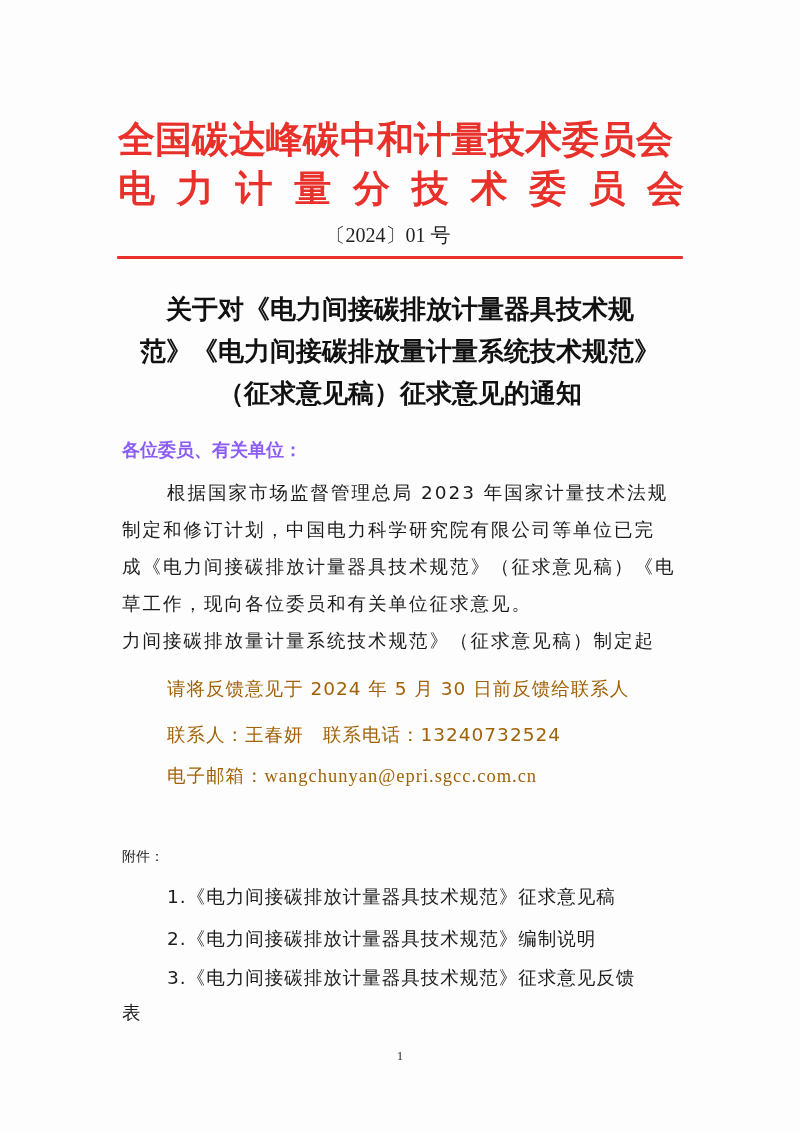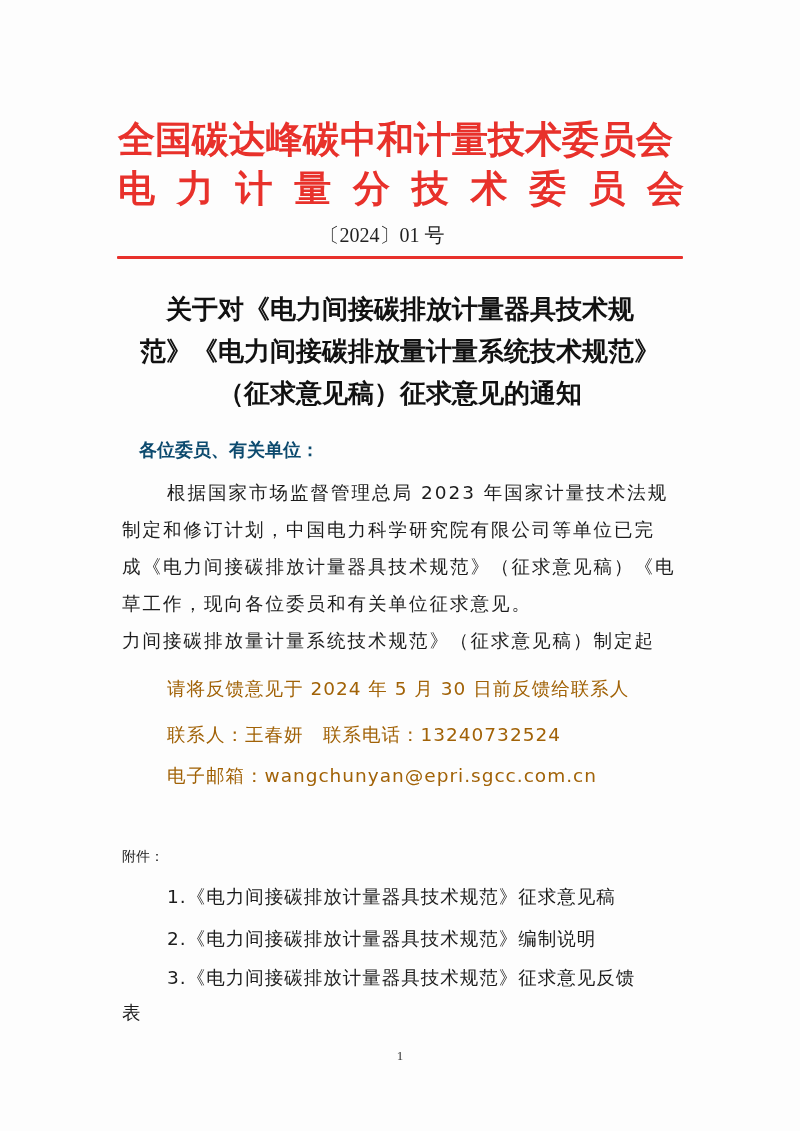--- a/index.html
+++ b/index.html
@@ -41,21 +41,21 @@
       top: 146px;
       display: flex;
       justify-content: space-between;
     }
     .header-org.line2 span {
       display: inline-block;
     }
     .doc-number {
       position: absolute;
       top: 222px;
-      left: 6px;
+      left: 12px;
       width: 752px;
       text-align: center;
       font-size: 20px;
       color: #222;
       font-family: "Liberation Serif", "DejaVu Serif", serif;
     }
     .red-rule {
       position: absolute;
       top: 256px;
       left: 117px;
@@ -75,23 +75,22 @@
       line-height: 42px;
       color: #111;
     }
     .title div { white-space: nowrap; }
     .salutation {
       position: absolute;
       top: 438px;
       left: 122px;
       font-weight: bold;
       font-size: 18px;
-      color: #0c4a6e;
-      font-family: "DejaVu Sans", "Liberation Sans", sans-serif;
-      margin-left: 17px;
+      color: #8b5cf6;
+      font-family: "DejaVu Sans", "Liberation Sans", sans-serif;
     }
     .body-text {
       position: absolute;
       left: 122px;
       width: 560px;
       font-size: 18.5px;
       line-height: 37px;
       color: #1c1c1c;
       font-family: "DejaVu Sans", "Liberation Sans", sans-serif;
       font-weight: normal;
@@ -186,21 +185,21 @@
   <div class="body-text para1">
     <span class="line indent">根据国家市场监督管理总局 2023 年国家计量技术法规</span>
     <span class="line">制定和修订计划，中国电力科学研究院有限公司等单位已完</span>
     <span class="line">成《电力间接碳排放计量器具技术规范》（征求意见稿）《电</span>
     <span class="line">草工作，现向各位委员和有关单位征求意见。</span>
     <span class="line">力间接碳排放量计量系统技术规范》（征求意见稿）制定起</span>
   </div>
 
   <div class="line-item" style="top: 676px;">请将反馈意见于 2024 年 5 月 30 日前反馈给联系人</div>
   <div class="line-item" style="top: 722px;">联系人：王春妍　联系电话：13240732524</div>
-  <div class="line-item" style="top: 763px;">电子邮箱：wangchunyan@epri.sgcc.com.cn</div>
+  <div class="line-item" style="top: 763px; font-family: Liberation Serif, serif;">电子邮箱：wangchunyan@epri.sgcc.com.cn</div>
 
   <div class="attachments-label">附件：</div>
 
   <div class="attach-item" style="top: 884px;">1.《电力间接碳排放计量器具技术规范》征求意见稿</div>
   <div class="attach-item" style="top: 926px;">2.《电力间接碳排放计量器具技术规范》编制说明</div>
   <div class="attach-item" style="top: 965px;">3.《电力间接碳排放计量器具技术规范》征求意见反馈</div>
   <div class="attach-cont">表</div>
 
   <div class="page-number">1</div>
 </div>

